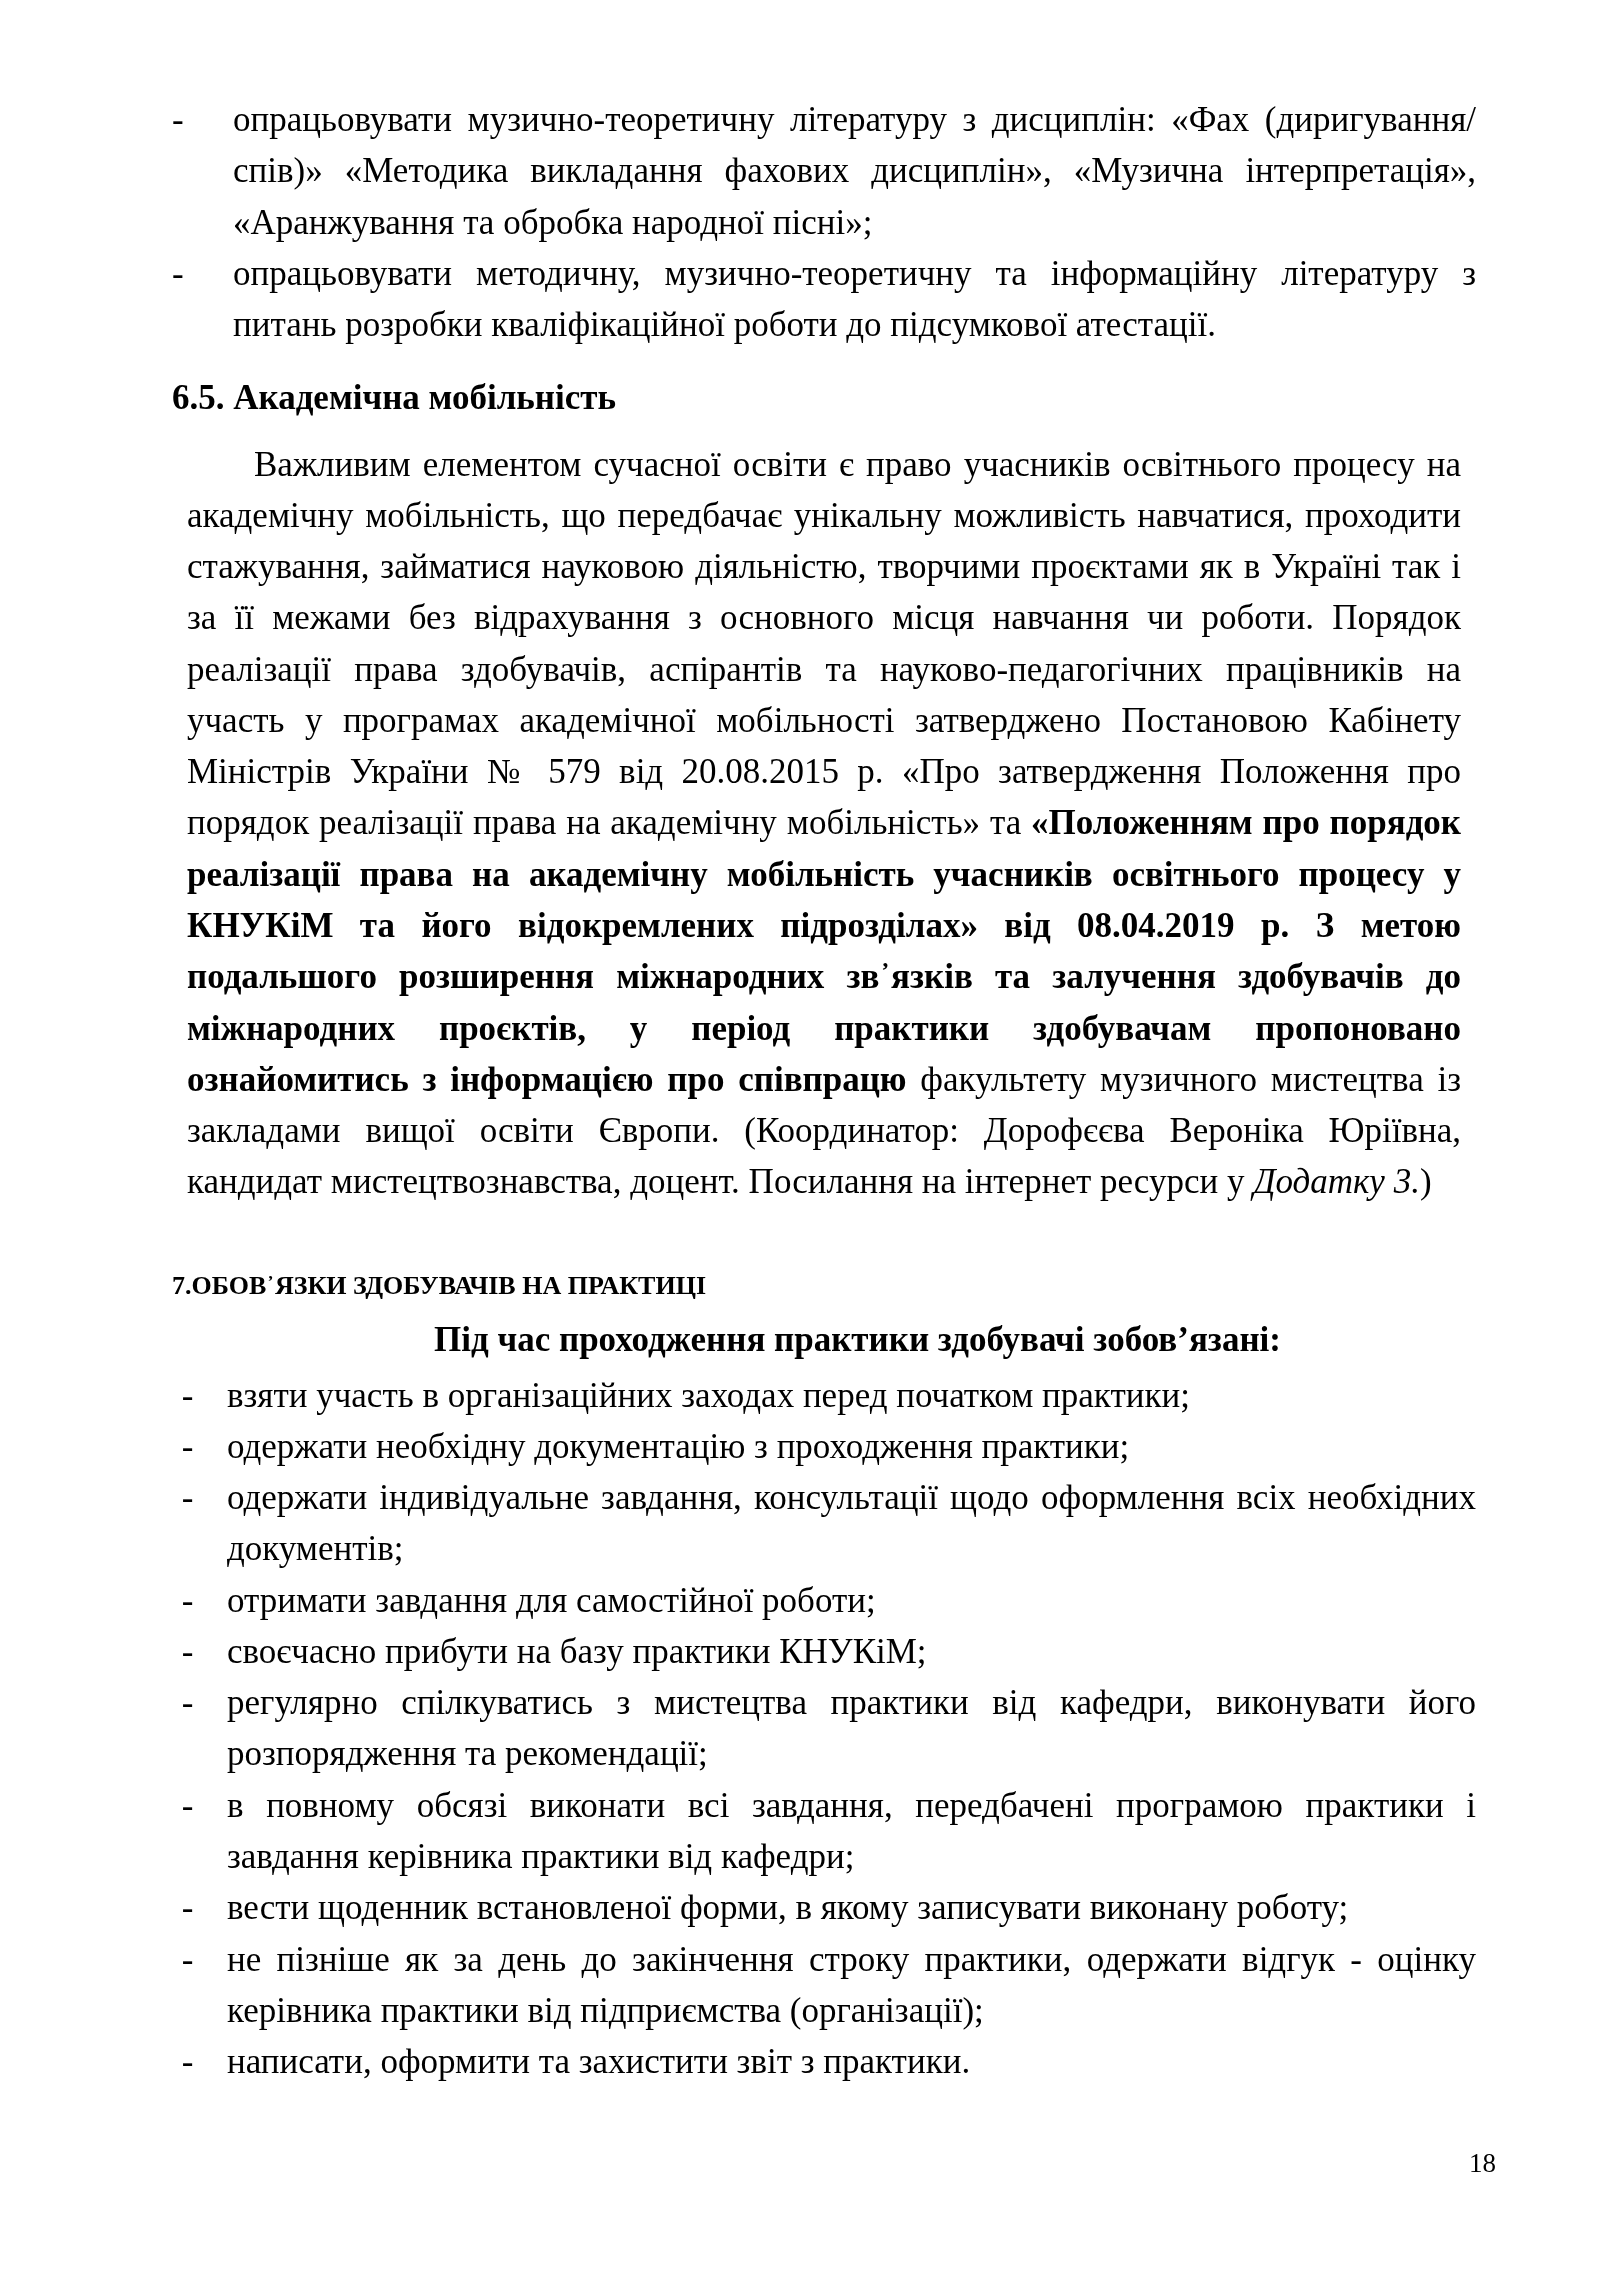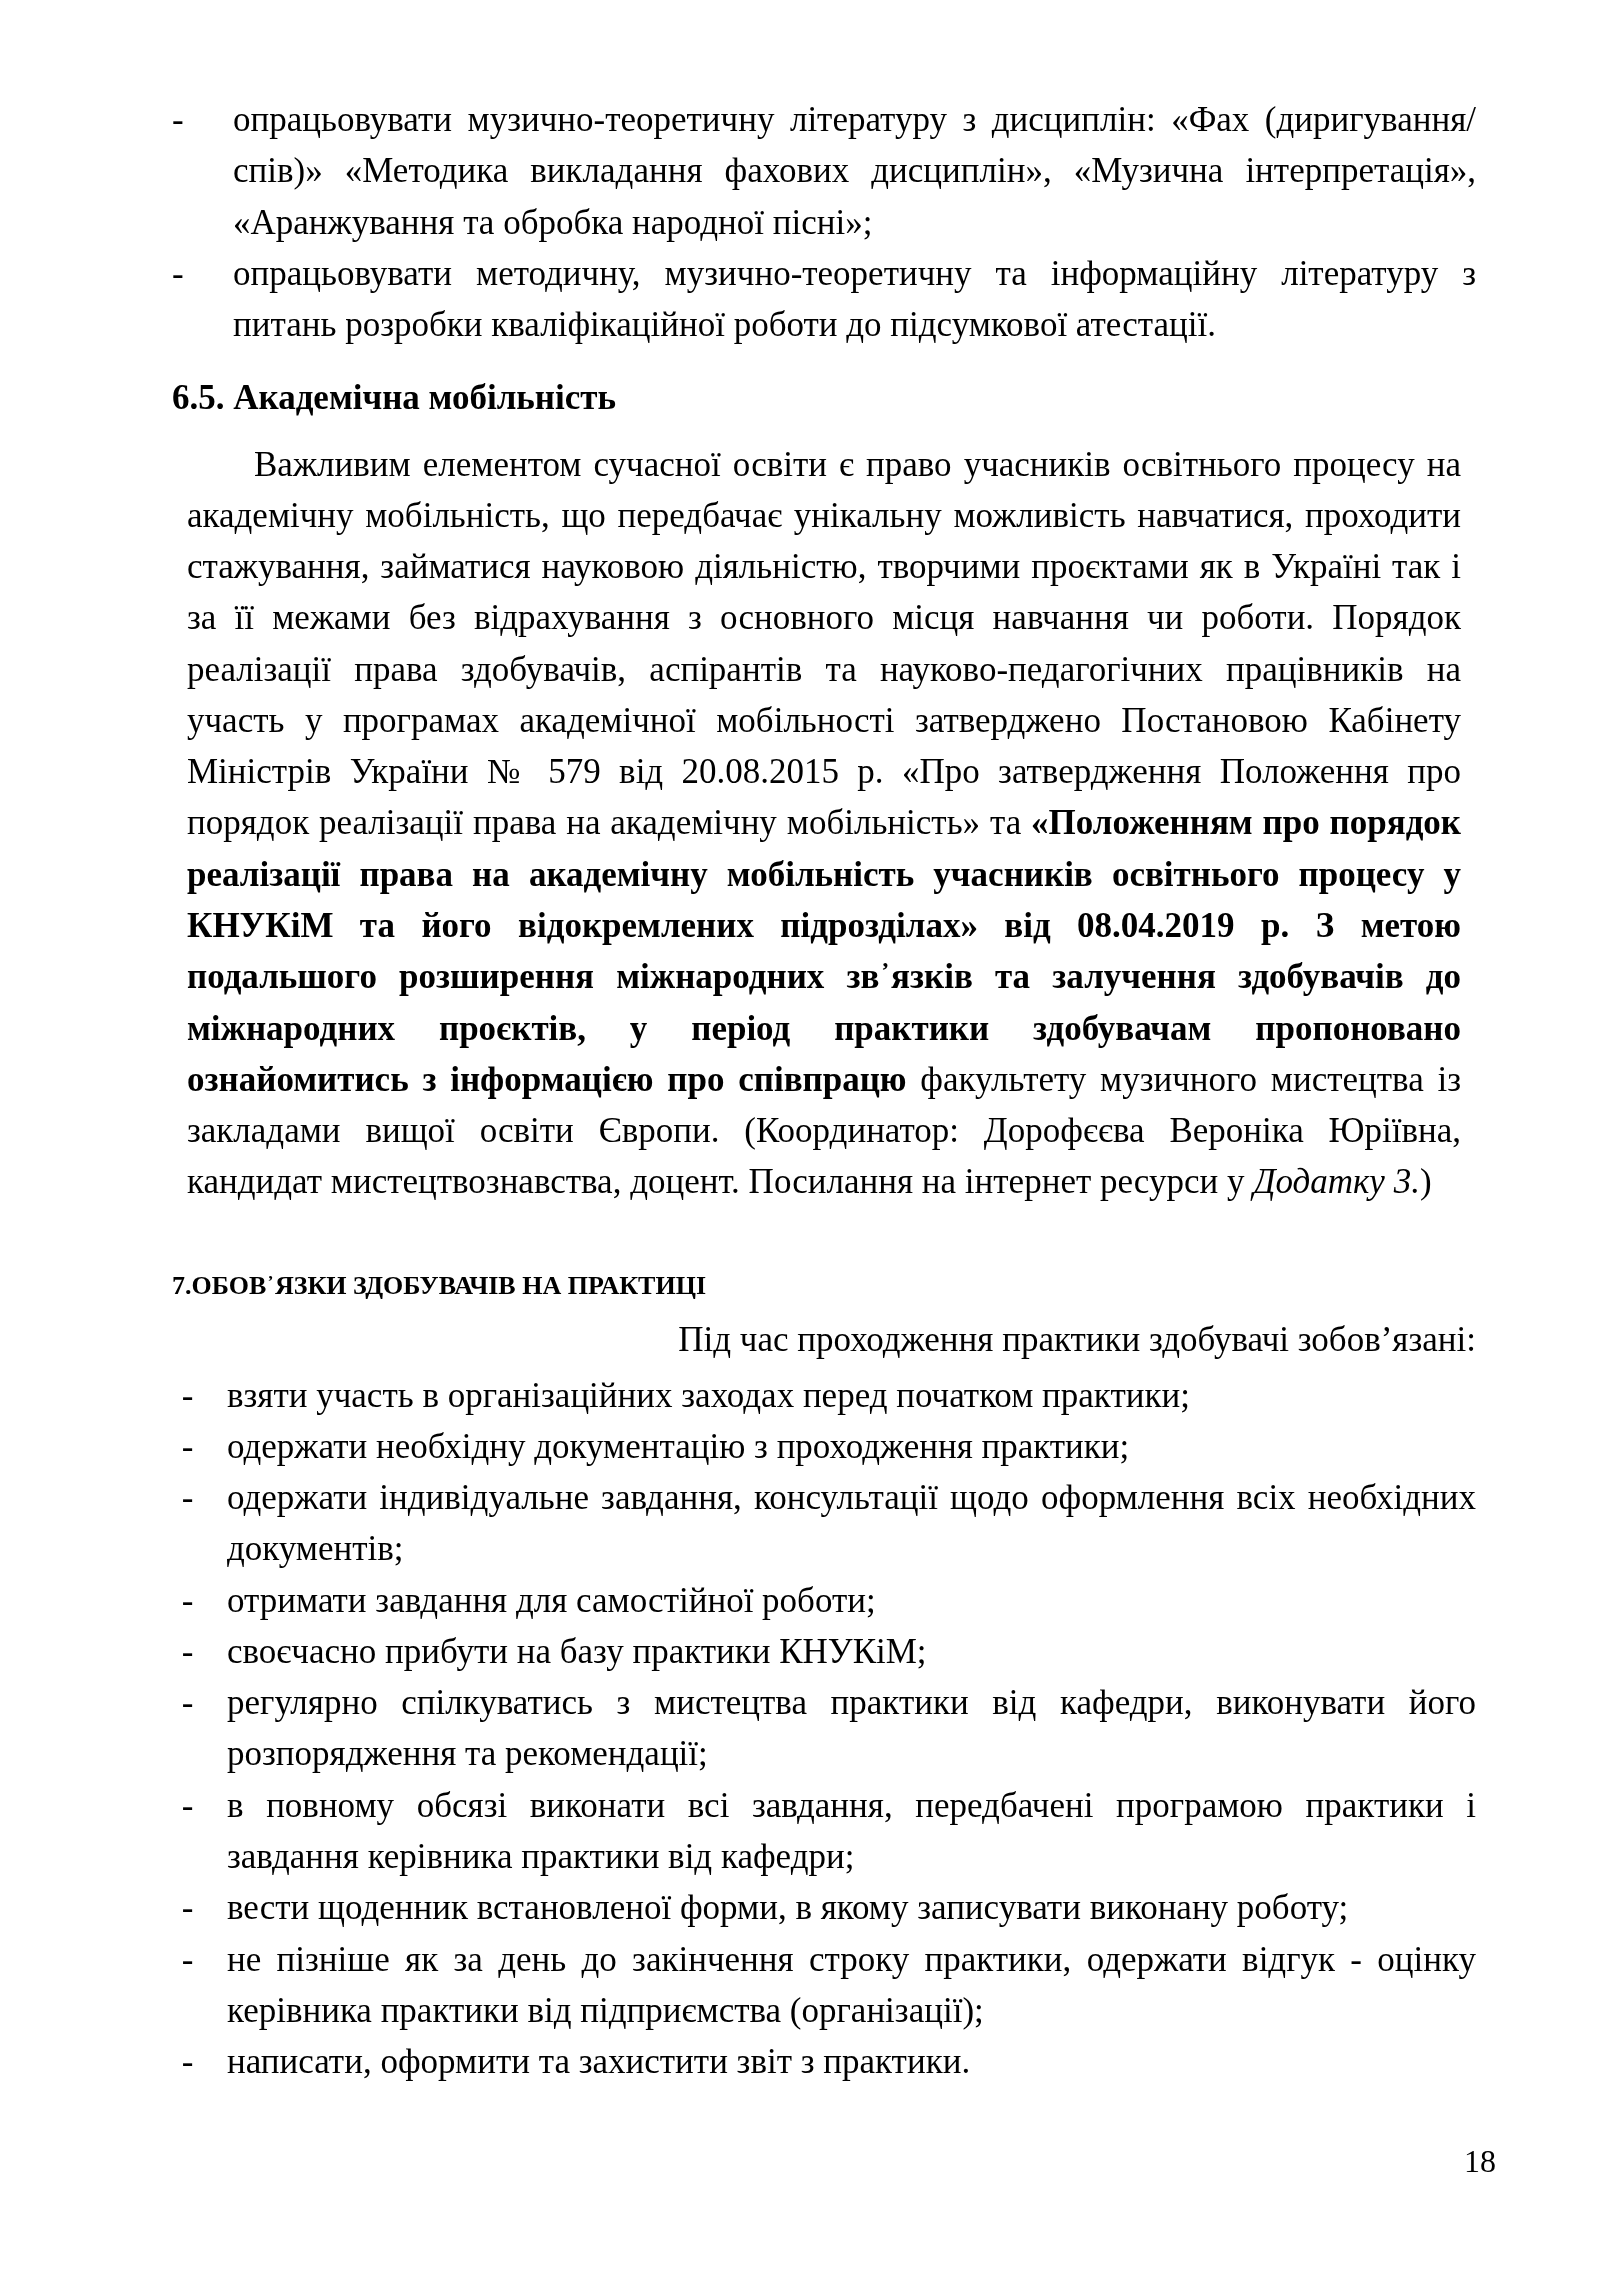--- a/index.html
+++ b/index.html
@@ -86,34 +86,34 @@
   .i { font-style: italic; }
 
   h1.section-title {
     font-size: 26px;
     font-weight: bold;
     text-align: left;
     margin: 59px 0 0 0;
     line-height: 1.465;
   }
   .duties-lead {
-    font-weight: normal;
+    font-weight: bold;
     text-indent: 67px;
     margin: 9.8px 0 0 0;
-    text-align: right;
+    text-align: center;
   }
   .duties-list {
     margin-top: 3.9px;
   }
 
   .page-number {
     position: absolute;
     right: 125px;
     bottom: 116px;
-    font-size: 32px;
+    font-size: 27px;
     line-height: 1;
   }
 </style>
 </head>
 <body>
 
 <div class="page">
   <div class="content">
 
     <ul class="dash-list top-list">

